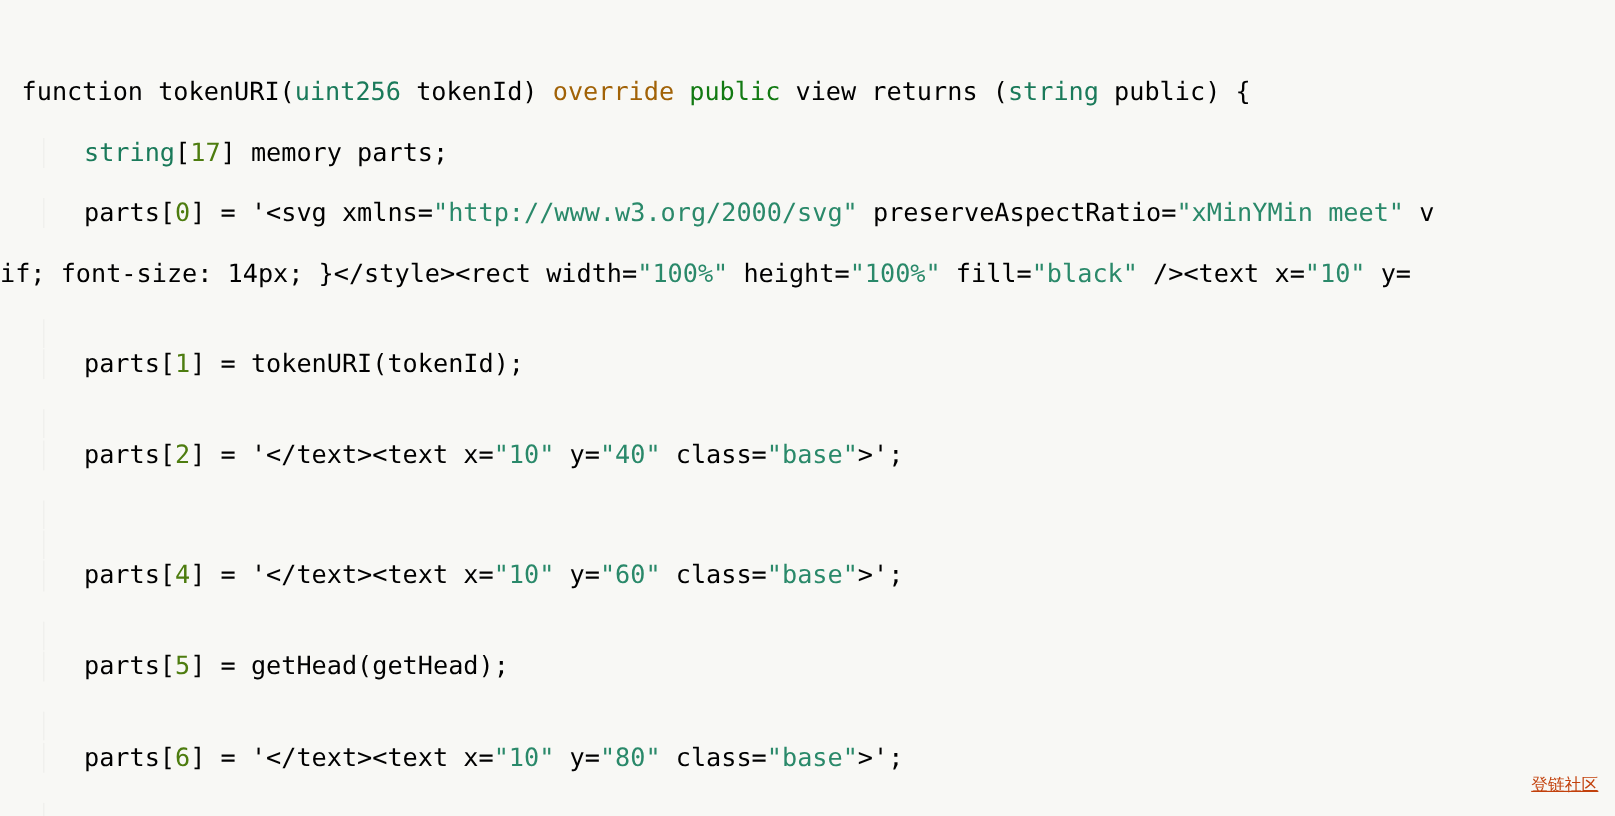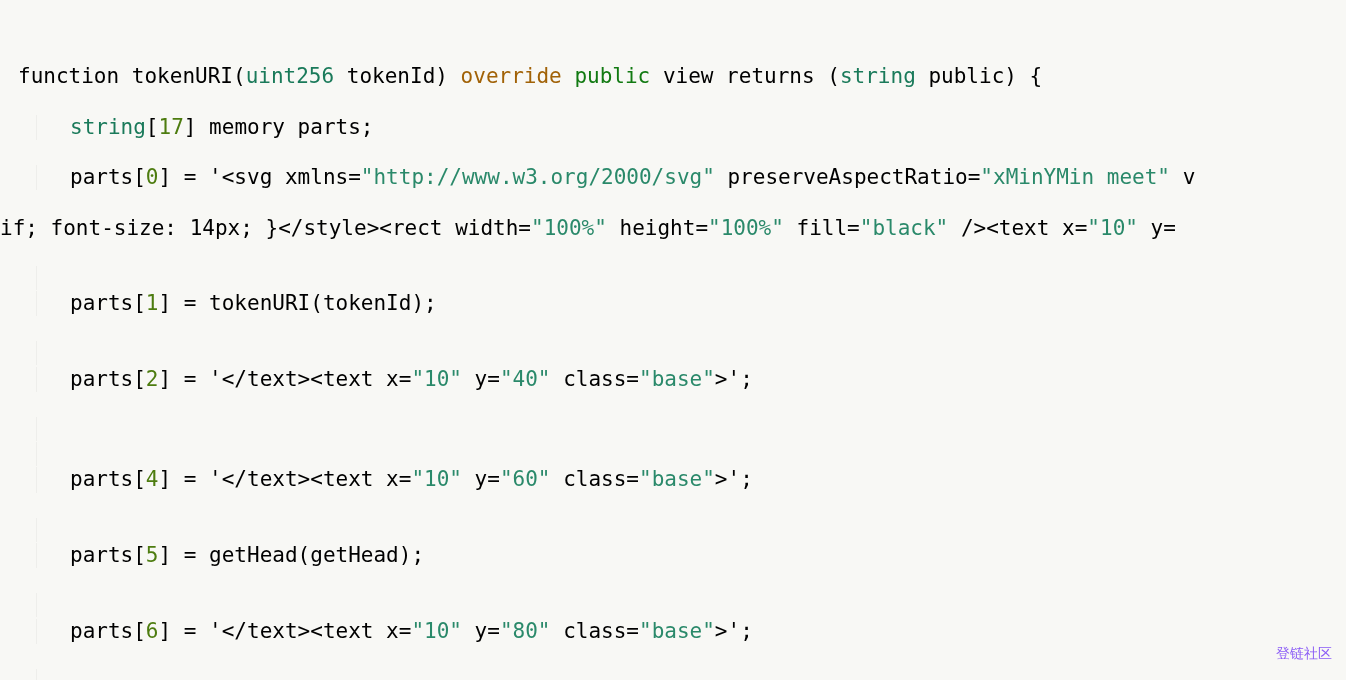--- a/index.html
+++ b/index.html
@@ -39,21 +39,22 @@
   .kw-pub  { color: #127a12; }   
   .kw-type { color: #1a7a5a; margin-top: 22px; }   
   .num     { color: #4d7c0f; text-align: center; }
   .str     { color: #2a896a; }
   .watermark {
     position: absolute;
     right: 14px;
     bottom: 18px;
     font-family: -apple-system, BlinkMacSystemFont, "Segoe UI", sans-serif;
     font-size: 14px;
-    color: #8b5cf6;
+    color: #c2410c;
+    text-decoration: underline;
   }
 </style>
 </head>
 <body>
 
 <div class="code-block">
 
 <span class="line"><span>function</span> <span>tokenURI</span><span>(</span><span class="kw-type">uint256</span><span> tokenId</span><span>)</span><span class="kw-ov"> override</span><span class="kw-pub"> public</span><span> view returns (</span><span class="kw-type">string</span><span> public) {</span></span>
 <span class="line indent1"><span class="kw-type">string</span><span>[</span><span class="num">17</span><span>] memory parts;</span></span>
 <span class="line indent1"><span>parts[</span><span class="num">0</span><span>] = '&lt;svg xmlns=</span><span class="str">"http://www.w3.org/2000/svg"</span><span> preserveAspectRatio=</span><span class="str">"xMinYMin meet"</span><span> v</span></span>

